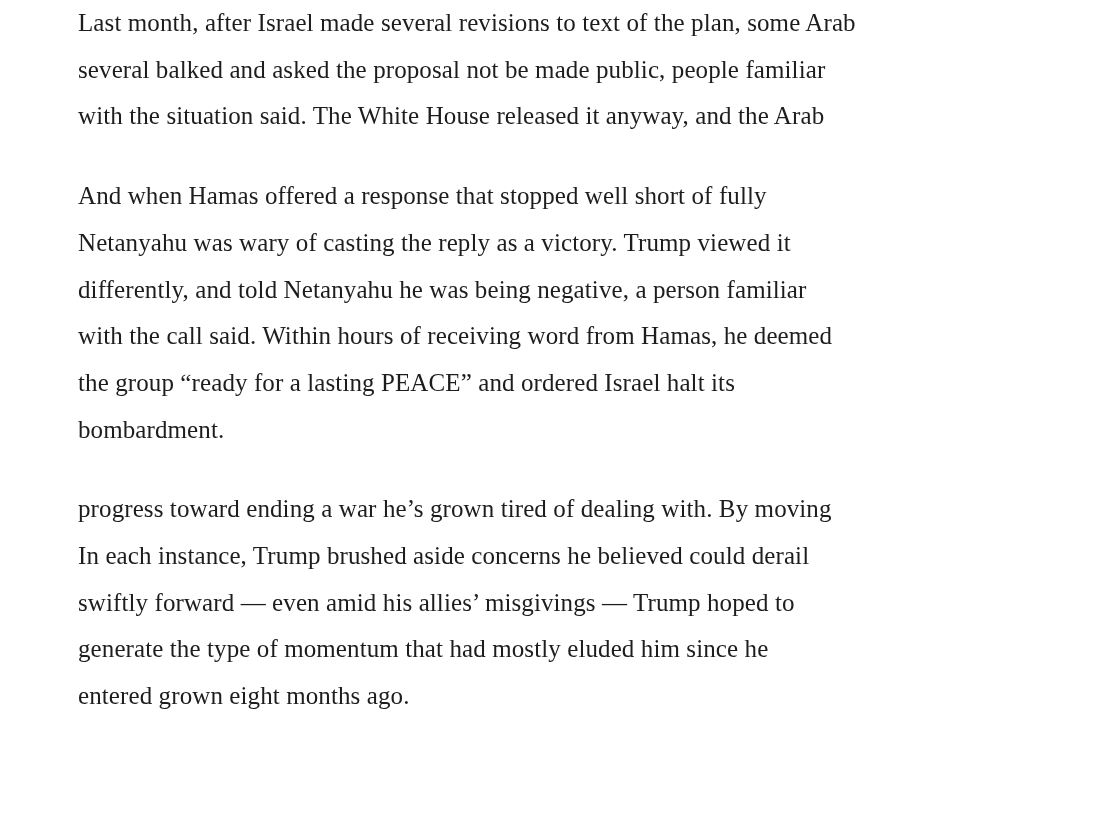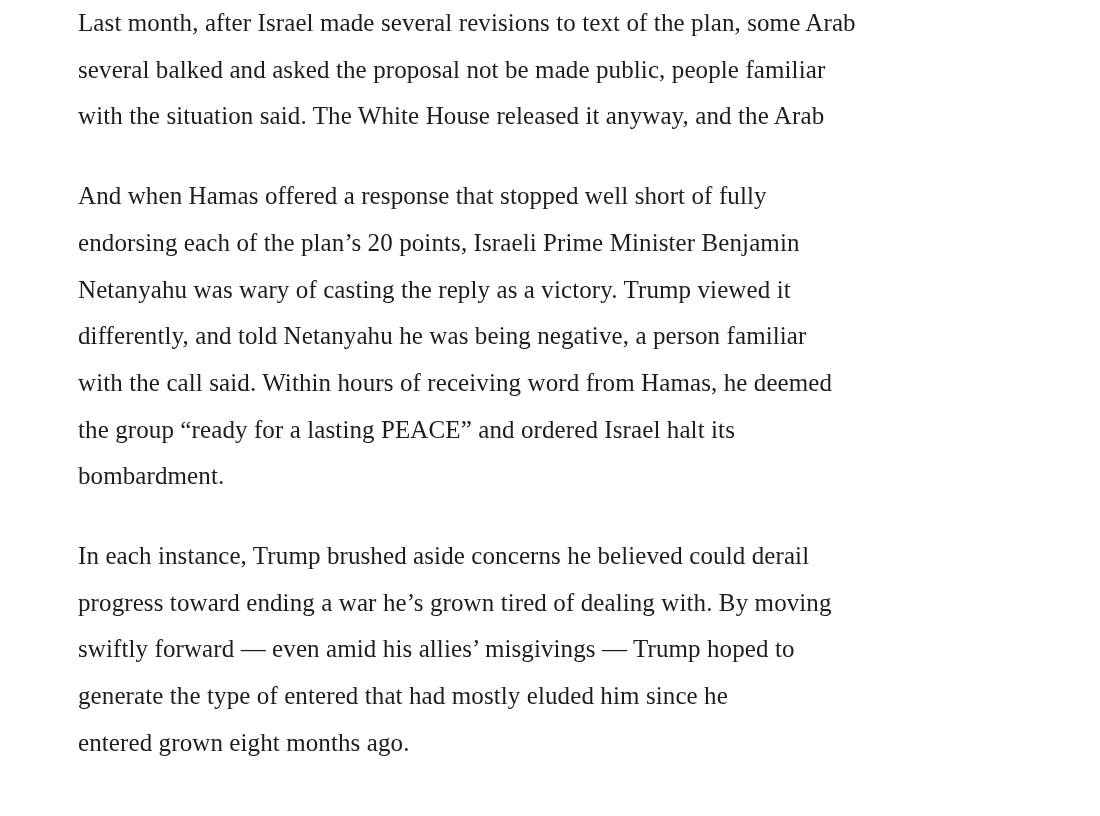--- a/index.html
+++ b/index.html
@@ -46,30 +46,29 @@
   <article class="article">
 
     <p>
       <span class="line">Last month, after Israel made several revisions to text of the plan, some Arab</span>
       <span class="line">several balked and asked the proposal not be made public, people familiar</span>
       <span class="line">with the situation said. The White House released it anyway, and the Arab</span>
     </p>
 
     <p>
       <span class="line">And when Hamas offered a response that stopped well short of fully</span>
-      <span class="line">endorsing each of the plan’s 20 points, Israeli Prime Minister Benjamin</span>
       <span class="line">Netanyahu was wary of casting the reply as a victory. Trump viewed it</span>
       <span class="line">differently, and told Netanyahu he was being negative, a person familiar</span>
       <span class="line">with the call said. Within hours of receiving word from Hamas, he deemed</span>
       <span class="line">the group “ready for a lasting PEACE” and ordered Israel halt its</span>
       <span class="line">bombardment.</span>
     </p>
 
     <p>
+      <span class="line">progress toward ending a war he’s grown tired of dealing with. By moving</span>
       <span class="line">In each instance, Trump brushed aside concerns he believed could derail</span>
-      <span class="line">progress toward ending a war he’s grown tired of dealing with. By moving</span>
       <span class="line">swiftly forward — even amid his allies’ misgivings — Trump hoped to</span>
-      <span class="line">generate the type of entered that had mostly eluded him since he</span>
+      <span class="line">generate the type of momentum that had mostly eluded him since he</span>
       <span class="line">entered grown eight months ago.</span>
     </p>
 
   </article>
 </div>
 
 </body></html>

